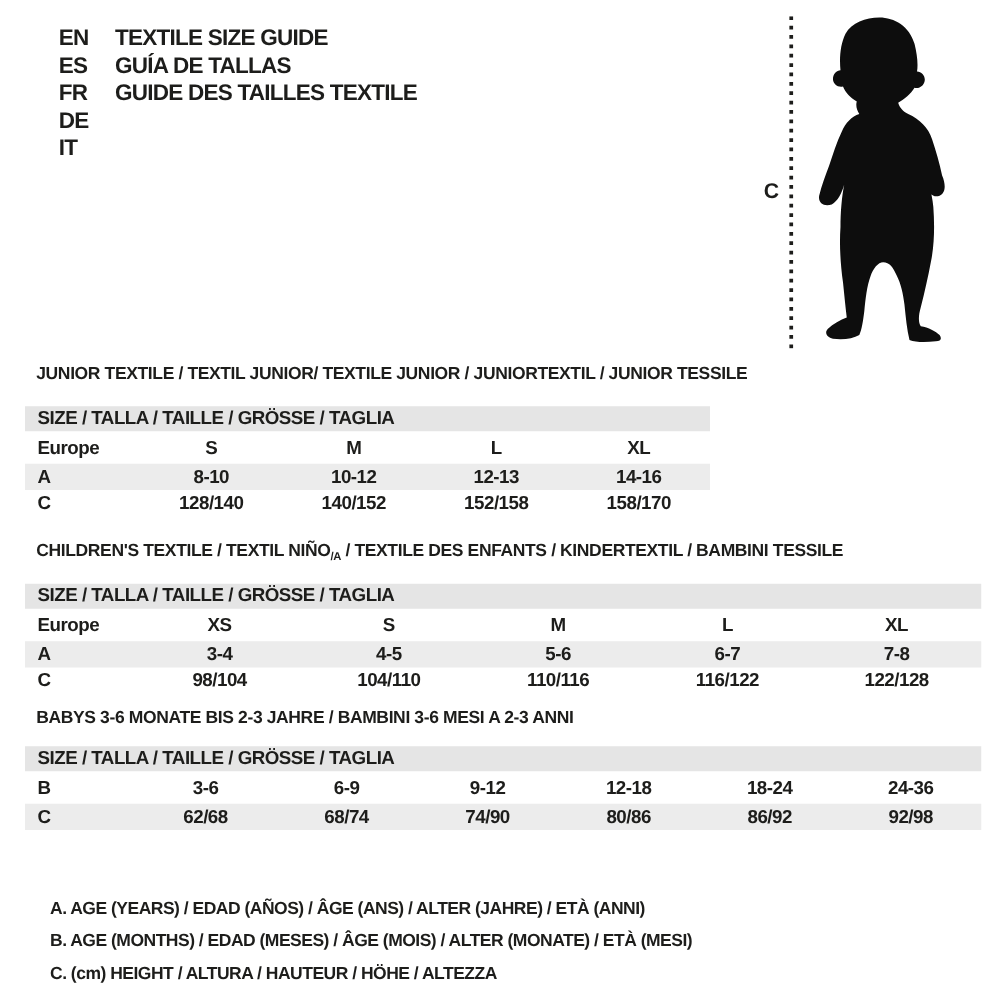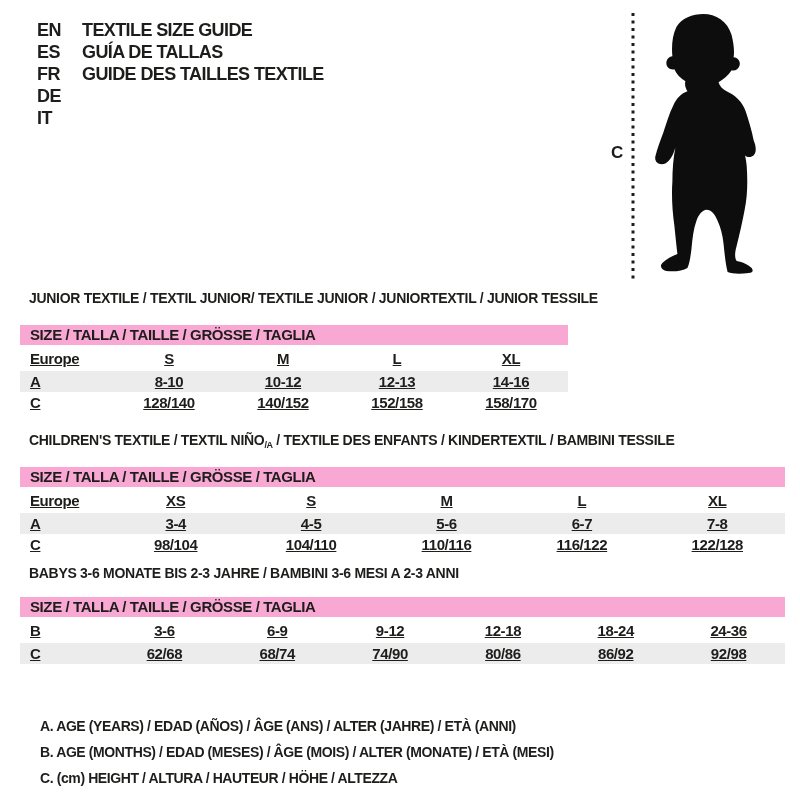--- a/index.html
+++ b/index.html
@@ -10,21 +10,21 @@
     height: 800px;
     background: #ffffff;
     font-family: "Liberation Sans", sans-serif;
     color: #1d1d1b;
     font-weight: bold;
     letter-spacing: -0.4px;
     overflow: hidden;
   }
 
   
-  .lang-block { position: absolute; top: 19px; left: 37px; }
+  .lang-block { position: absolute; top: 19px; left: 47px; }
   .lang-row { display: flex; line-height: 22px; font-size: 18px; letter-spacing: -0.6px; }
   .lang-code { width: 45px; flex: 0 0 45px; }
   .lang-title { white-space: nowrap; }
 
   
   .silhouette-figure { position: absolute; top: 10px; left: 605px; width: 170px; height: 278px; }
   .measure-label { position: absolute; left: 6px; top: 133px; font-size: 17px; }
   .dash-line { position: absolute; left: 26px; top: 3px; width: 4px; height: 266px; }
   .toddler { position: absolute; left: 40px; top: 3px; width: 116px; height: 263px; }
 
@@ -35,32 +35,32 @@
   .section-babies  { top: 564px; width: 765px; }
 
   .section-heading { font-size: 14px; letter-spacing: -0.3px; margin-left: 9px; white-space: nowrap; line-height: 19px; }
   .section-junior  .section-heading { margin-bottom: 17px; }
   .section-children .section-heading { margin-bottom: 12px; }
   .section-babies  .section-heading-block { margin-bottom: 14px; }
   .sub-a { font-size: 9px; vertical-align: -3px; }
 
   .size-header {
     height: 20px; line-height: 20px;
-    background: #f9a8d4;
+    background: #e5e5e5;
     padding-left: 10px;
     font-size: 15px;
     margin-bottom: 2px;
   }
   .t-row { display: grid; height: 21px; line-height: 21px; font-size: 15px; }
   .t-row.tall { height: 24px; line-height: 24px; }
   .t-row.shaded { background: #ececec; }
   .cols-4 { grid-template-columns: 92px repeat(4, 1fr); }
   .cols-5 { grid-template-columns: 88px repeat(5, 1fr); }
   .cols-6 { grid-template-columns: 88px repeat(6, 1fr); }
-  .cell { text-align: center; text-decoration: underline; }
+  .cell { text-align: center; }
   .row-label { text-align: left; padding-left: 10px; }
 
   
   .footnotes { position: absolute; top: 713px; left: 29px; margin-left: 11px; }
   .footnote { font-size: 14px; line-height: 26px; white-space: nowrap; }
 </style>
 </head>
 <body>
 
 <div class="page">

